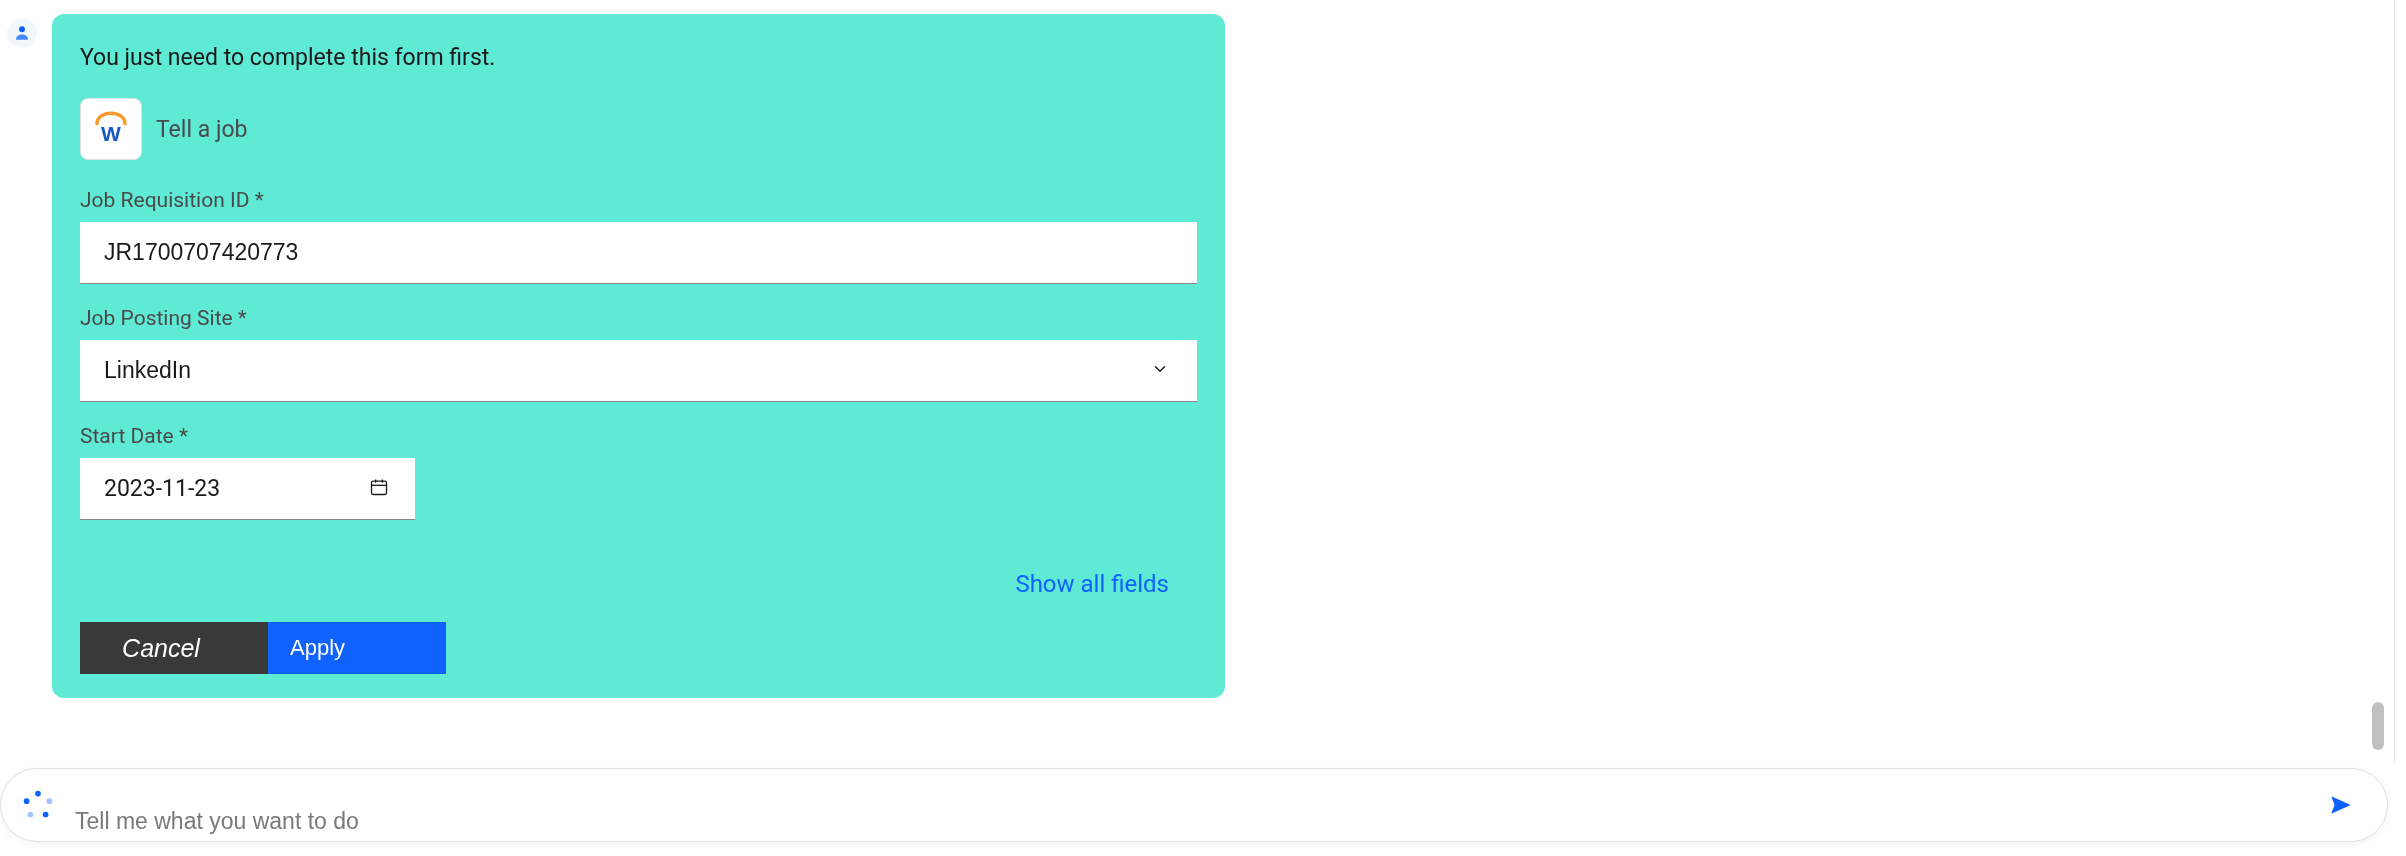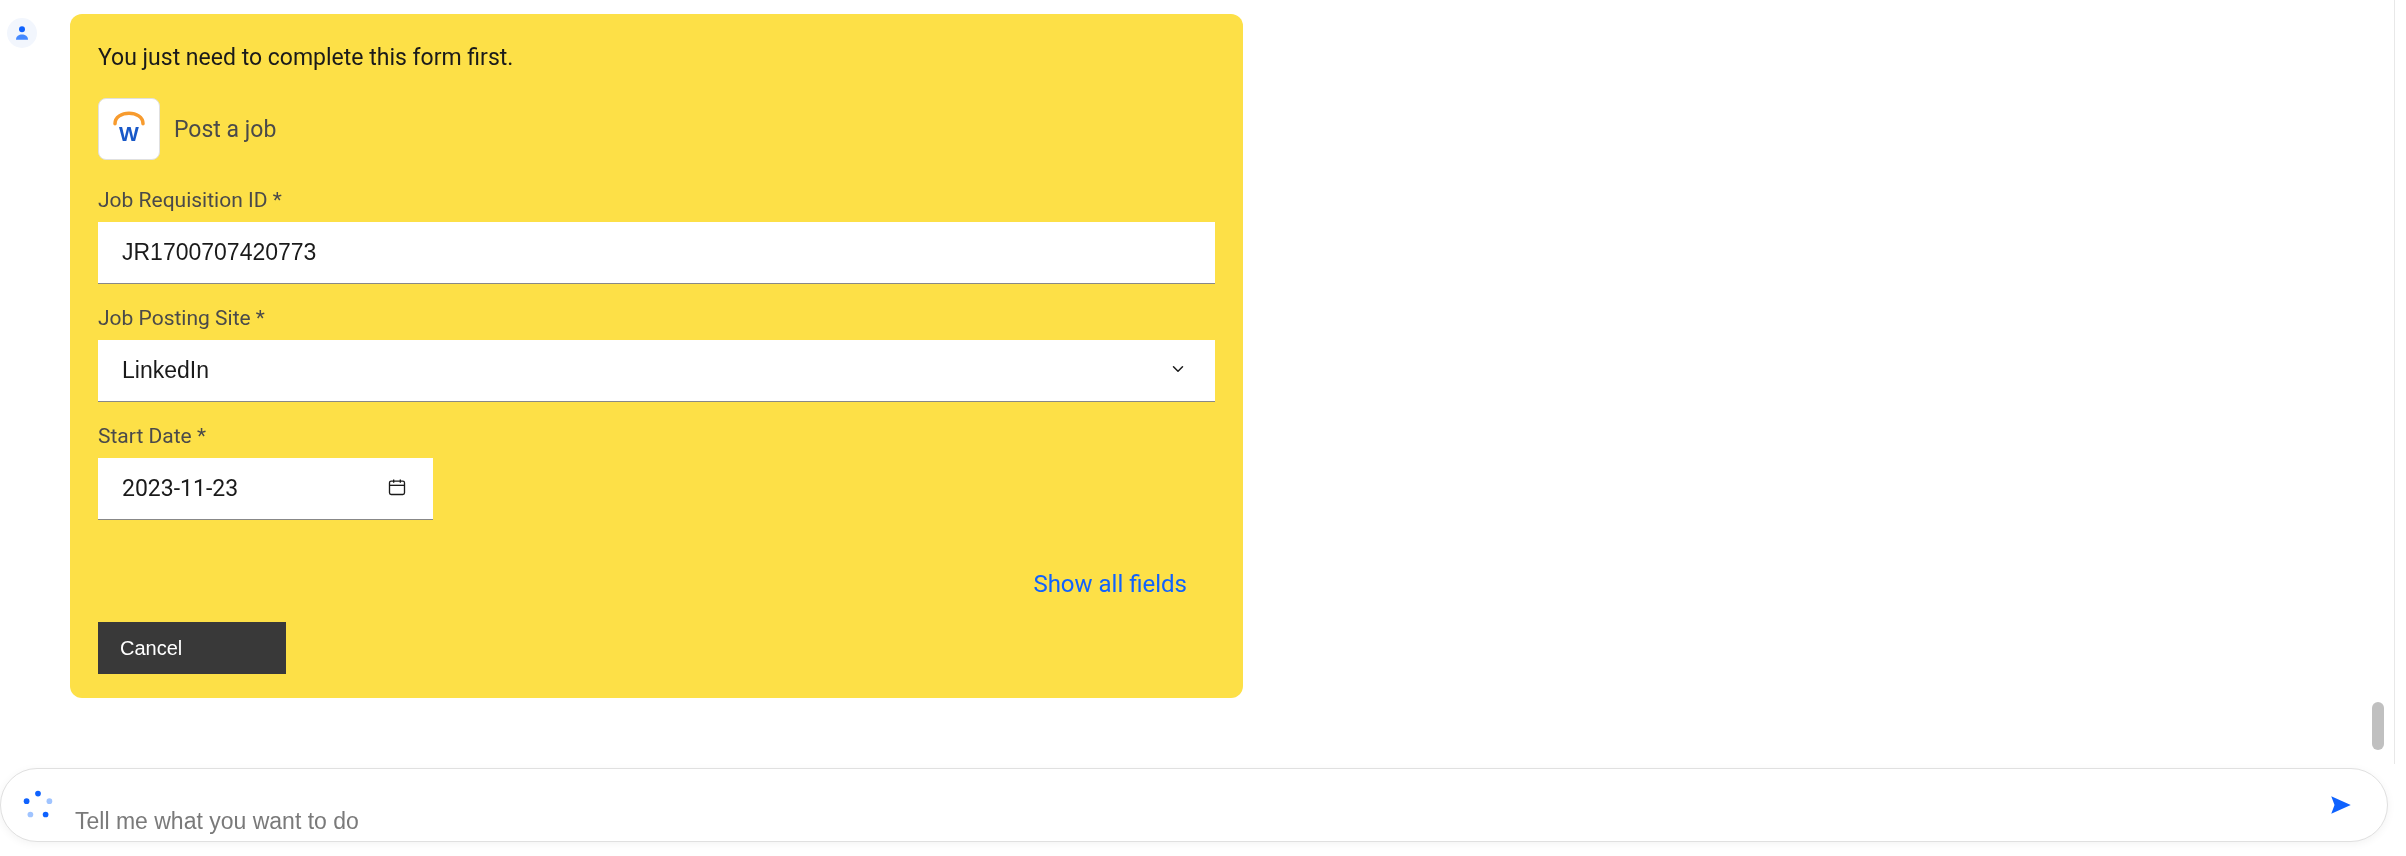--- a/index.html
+++ b/index.html
@@ -33,24 +33,24 @@
       display: flex;
       align-items: center;
       justify-content: center;
     }
     .avatar svg {
       width: 18px;
       height: 18px;
     }
     .message-card {
       position: absolute;
-      left: 70px;
+      left: 52px;
       top: 14px;
       width: 1173px;
-      background: #fde047;
+      background: #5eead4;
       border-radius: 12px;
       padding: 28px 28px 24px 28px;
     }
     .intro-text {
       font-size: 23px;
       color: #1a1a1a;
       margin-bottom: 24px;
       line-height: 1.4;
     }
     .job-header {
@@ -160,24 +160,25 @@
     .button-row {
       display: flex;
       gap: 0;
     }
     .cancel-btn {
       background: #393939;
       color: #ffffff;
       border: none;
       height: 52px;
       padding: 0 48px 0 22px;
-      font-size: 20px;
-      cursor: pointer;
-      text-align: left;
+      font-size: 25px;
+      cursor: pointer;
+      text-align: center;
       min-width: 188px;
+      font-style: italic;
     }
     .apply-btn {
       background: #0f62fe;
       color: #ffffff;
       border: none;
       height: 52px;
       padding: 0 48px 0 22px;
       font-size: 22px;
       cursor: pointer;
       text-align: left;
@@ -268,21 +269,21 @@
   <div class="message-card">
     <div class="intro-text">You just need to complete this form first.</div>
 
     <div class="job-header">
       <div class="app-icon">
         <svg viewBox="0 0 48 48">
           <path d="M8 18 C8 10 16 6 24 6 C32 6 40 10 40 18" stroke="#f79b2e" stroke-width="4" fill="none" stroke-linecap="round"></path>
           <text x="24" y="38" text-anchor="middle" font-size="24" font-weight="700" fill="#1858c8" font-family="Arial">W</text>
         </svg>
       </div>
-      <div class="job-title">Post a job</div>
+      <div class="job-title">Tell a job</div>
     </div>
 
     <div class="form-group">
       <label class="form-label">Job Requisition ID *</label>
       <input type="text" class="text-input" value="JR1700707420773" style="">
     </div>
 
     <div class="form-group">
       <label class="form-label">Job Posting Site *</label>
       <div class="select-wrapper">
@@ -309,20 +310,21 @@
         </span>
       </div>
     </div>
 
     <div class="show-all-row">
       <a class="show-all-link">Show all fields</a>
     </div>
 
     <div class="button-row">
       <button class="cancel-btn">Cancel</button>
+      <button class="apply-btn">Apply</button>
     </div>
   </div>
 
 </div>
 
 <div class="outer-border"></div>
 <div class="scrollbar-track"></div>
 <div class="scrollbar-thumb"></div>
 
 <div class="composer-bar">

